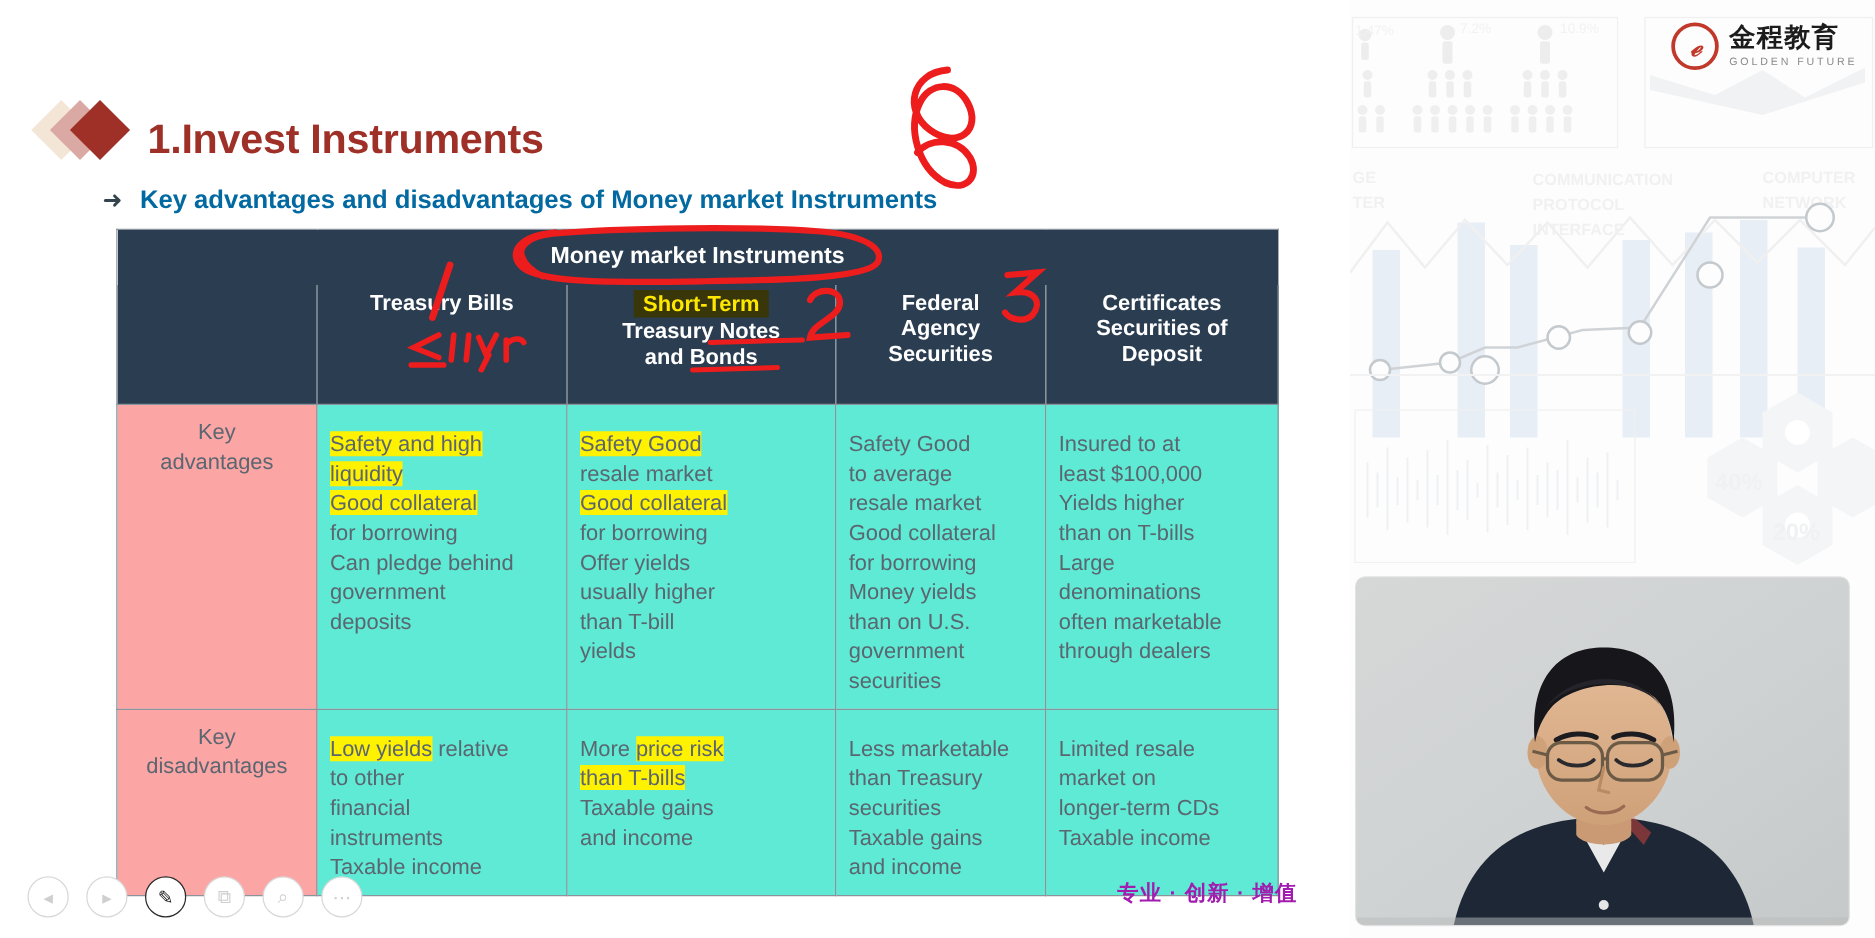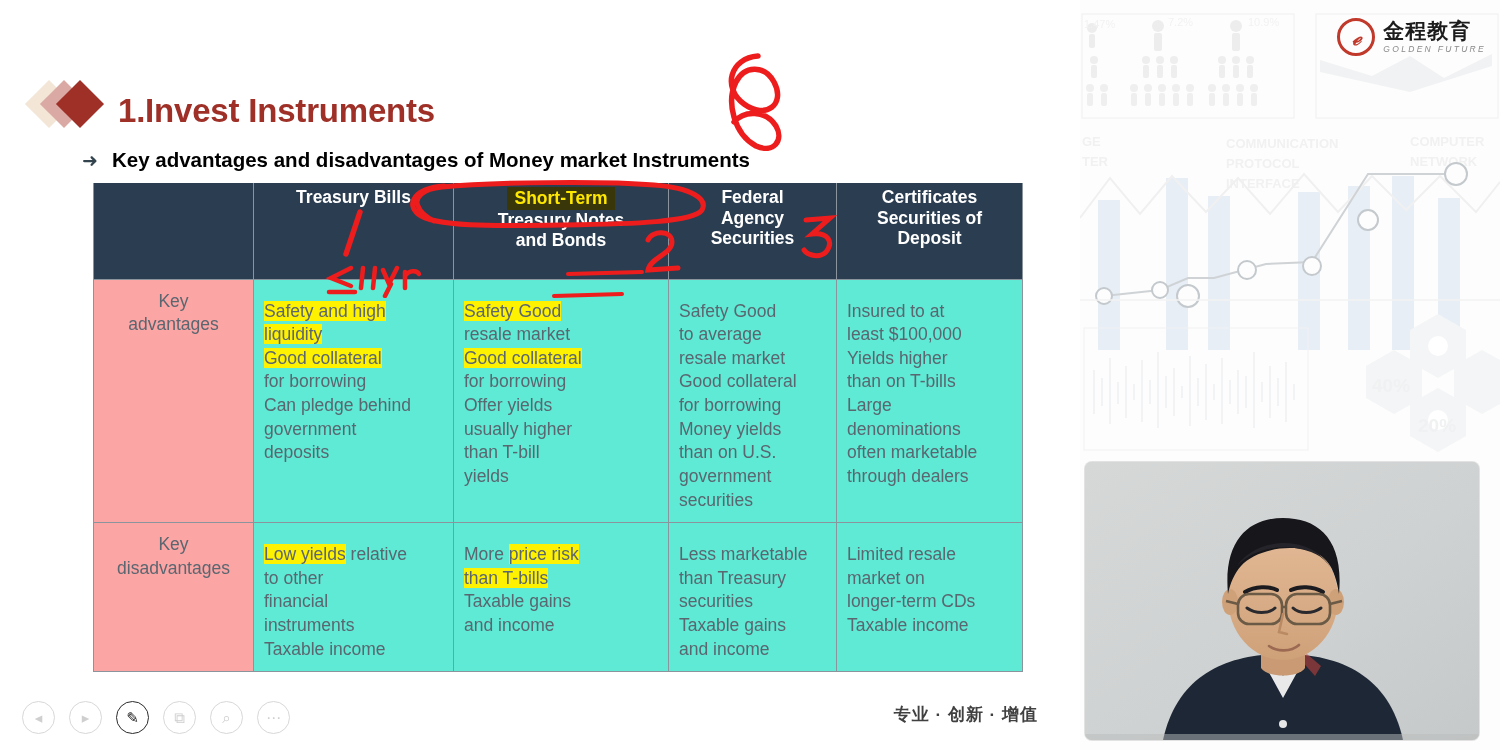--- a/index.html
+++ b/index.html
@@ -56,21 +56,21 @@
   }
   #subtitle-arrow {
     color: #33444f;
     font-size: 19px;
     margin-right: 14px;
     line-height: 1;
   }
   #subtitle-text {
     font-size: 20.5px;
     font-weight: bold;
-    color: #000000;
+    color: #0369a1;
     white-space: nowrap;
   }
 
   
   #slide-table {
     position: absolute;
     left: 93px; top: 183px;
     width: 929px;
     border-collapse: collapse;
     table-layout: fixed;
@@ -169,21 +169,21 @@
   }
   .tb-btn.active { border-color: #2b2b2b; color: #1c1c1c; }
   .tb-sparkle {
     position: absolute;
     left: 52px; bottom: 4px;
     color: #bdbdbd; font-size: 11px;
   }
   #footer-slogan {
     position: absolute;
     right: 42px; bottom: 24px;
-    color: #404040;
+    color: #a21caf;
     font-size: 17px;
     font-weight: bold;
     letter-spacing: 1px;
     white-space: nowrap;
   }
 
   
   #right-panel {
     position: absolute;
     left: 1080px; top: 0;
@@ -200,21 +200,21 @@
   #brand-seal {
     width: 38px; height: 38px; border-radius: 50%;
     border: 3px solid #c0392b;
     background: #fdfdfd;
     display: flex; align-items: center; justify-content: center;
     color: #c0392b; font-size: 20px; font-style: italic;
     font-family: "Liberation Serif", serif;
     font-weight: bold;
   }
   #brand-cn { font-size: 21px; font-weight: bold; color: #1c1c1c; letter-spacing: 1px; line-height: 1.05; }
-  #brand-en { font-size: 8.5px; color: #8a8a8a; letter-spacing: 2.3px; margin-top: 2px; font-style: italic; }
+  #brand-en { font-size: 8.5px; color: #8a8a8a; letter-spacing: 2.3px; margin-top: 2px; }
 
   #video-tile {
     position: absolute;
     left: 5px; top: 462px;
     width: 394px; height: 278px;
     border-radius: 7px;
     overflow: hidden;
     background: #cfd2d2;
     box-shadow: 0 0 0 1px #e2e2e2;
   }
@@ -241,20 +241,25 @@
 
   <table id="slide-table">
     <colgroup>
       <col style="width:160px">
         <col style="width:200px">
         <col style="width:215px">
       <col style="width:168px">
         <col style="width:186px">
     </colgroup>
     <thead>
+      <tr>
+        <th id="head-banner-cell" colspan="5">
+          <span id="banner-text">Money market Instruments</span>
+        </th>
+      </tr>
       <tr id="col-head-row">
         <th class="corner-head"></th>
       <th class="col-head">
             <div>Treasury Bills</div>
           </th>
           <th class="col-head">
             <div><span class="hl-dark">Short-Term</span></div>
             <div>Treasury Notes</div>
             <div>and Bonds</div>
           </th>

